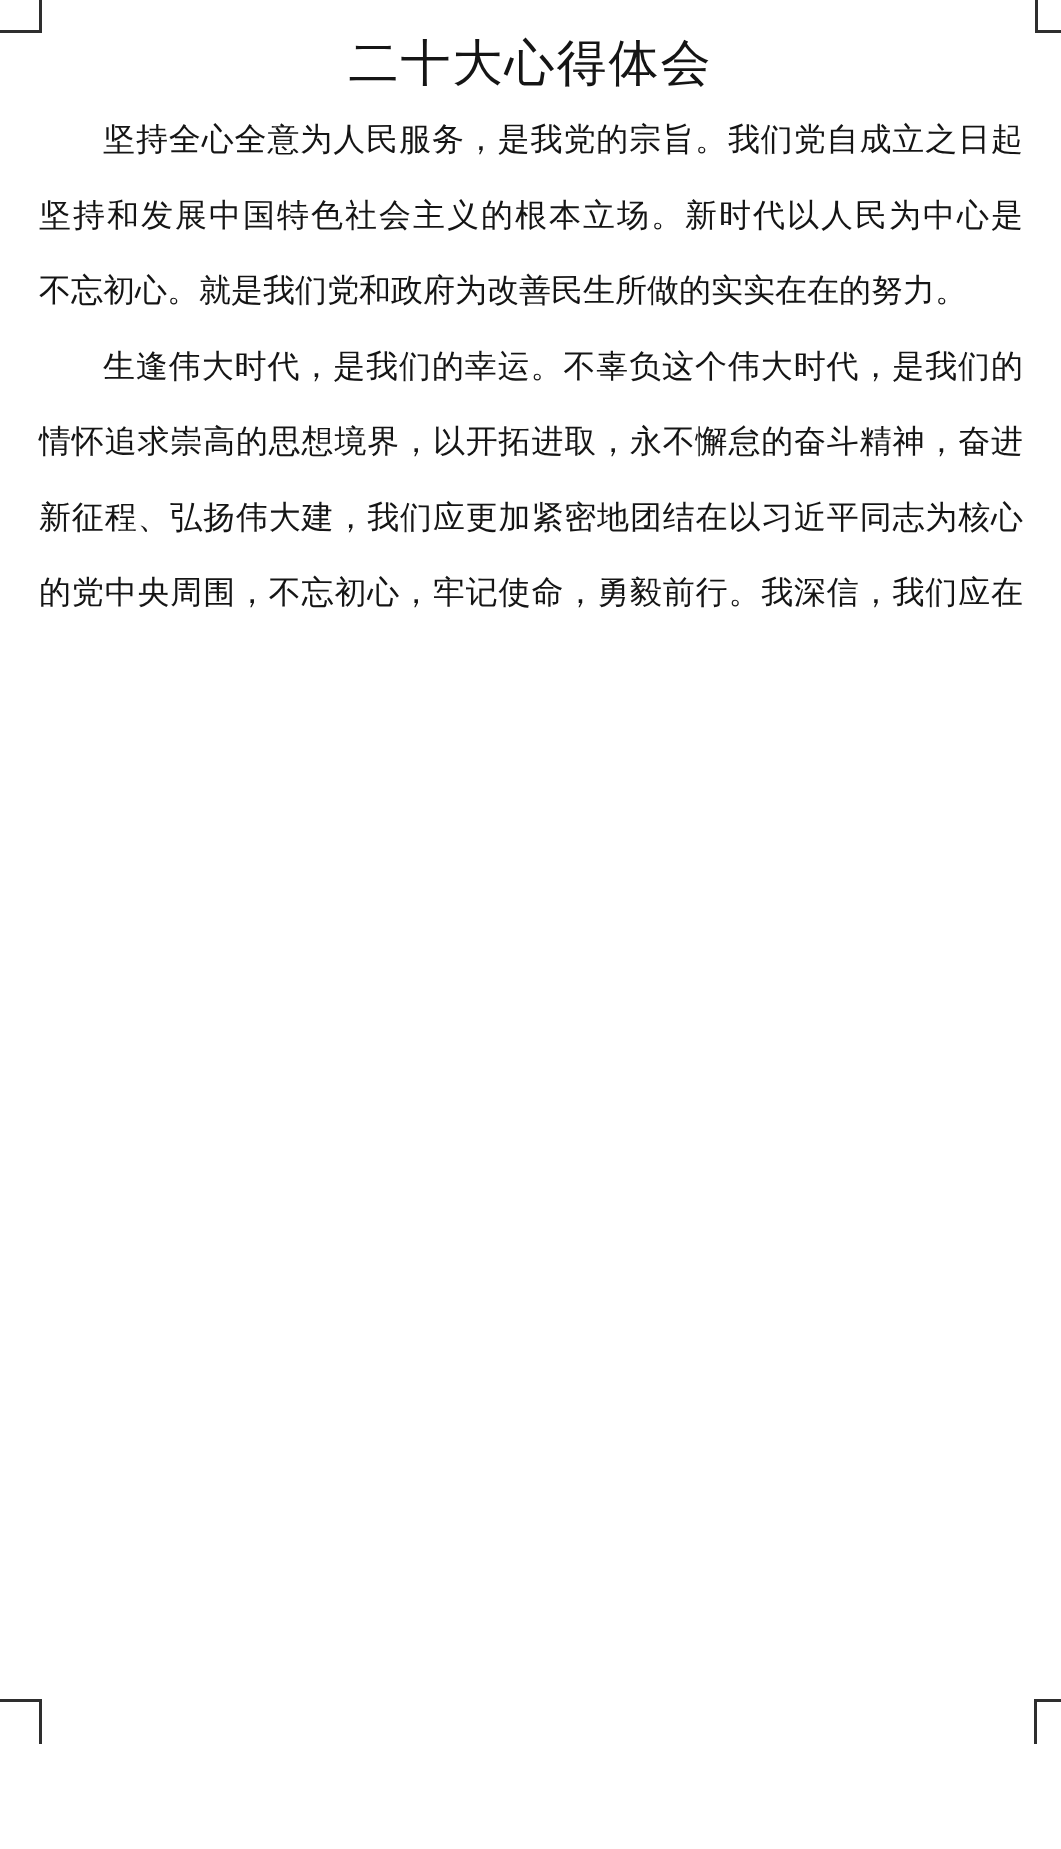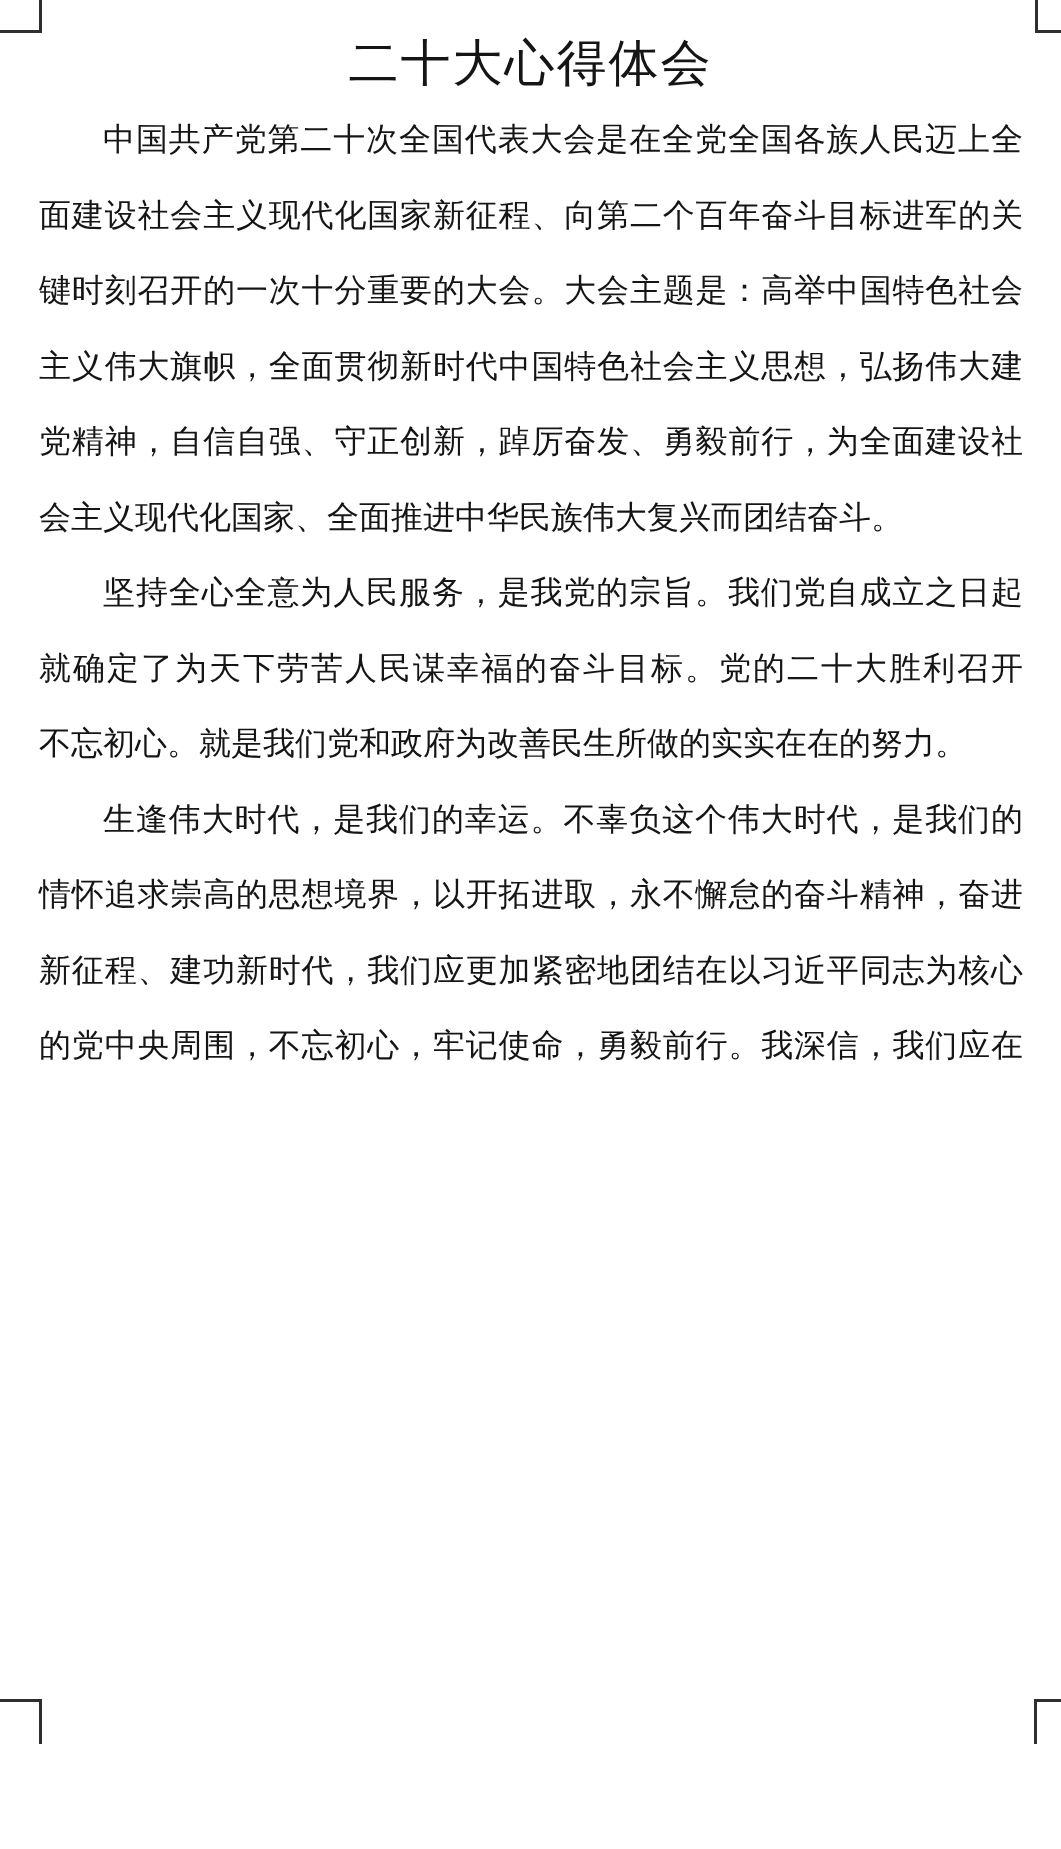--- a/index.html
+++ b/index.html
@@ -82,36 +82,28 @@
   <div class="corner tl"></div>
   <div class="corner tr"></div>
   <div class="corner bl"></div>
   <div class="corner br"></div>
 
   <h1 class="title">二十大心得体会</h1>
 
   <div class="body-text">
 
 
-    <div>
-      <div class="line indent fill">中国共产党第二十次全国代表大会是在全党全国各族人民迈上全</div>
-      <div class="line fill">面建设社会主义现代化国家新征程、向第二个百年奋斗目标进军的关</div>
-      <div class="line fill">键时刻召开的一次十分重要的大会。大会主题是：高举中国特色社会</div>
-      <div class="line fill">主义伟大旗帜，全面贯彻新时代中国特色社会主义思想，弘扬伟大建</div>
-      <div class="line fill">党精神，自信自强、守正创新，踔厉奋发、勇毅前行，为全面建设社</div>
-      <div class="line">会主义现代化国家、全面推进中华民族伟大复兴而团结奋斗。</div>
-    </div>
 
     <div>
       <div class="line indent fill">坚持全心全意为人民服务，是我党的宗旨。我们党自成立之日起</div>
-      <div class="line fill">就确定了为天下劳苦人民谋幸福的奋斗目标。党的二十大胜利召开</div>
+      <div class="line fill">坚持和发展中国特色社会主义的根本立场。新时代以人民为中心是</div>
       <div class="line">不忘初心。就是我们党和政府为改善民生所做的实实在在的努力。</div>
     </div>
 
     <div>
       <div class="line indent fill">生逢伟大时代，是我们的幸运。不辜负这个伟大时代，是我们的</div>
       <div class="line fill">情怀追求崇高的思想境界，以开拓进取，永不懈怠的奋斗精神，奋进</div>
-      <div class="line fill">新征程、建功新时代，我们应更加紧密地团结在以习近平同志为核心</div>
+      <div class="line fill">新征程、弘扬伟大建，我们应更加紧密地团结在以习近平同志为核心</div>
       <div class="line fill">的党中央周围，不忘初心，牢记使命，勇毅前行。我深信，我们应在</div>
     </div>
 
   </div>
 </div>
 
 </body></html>

